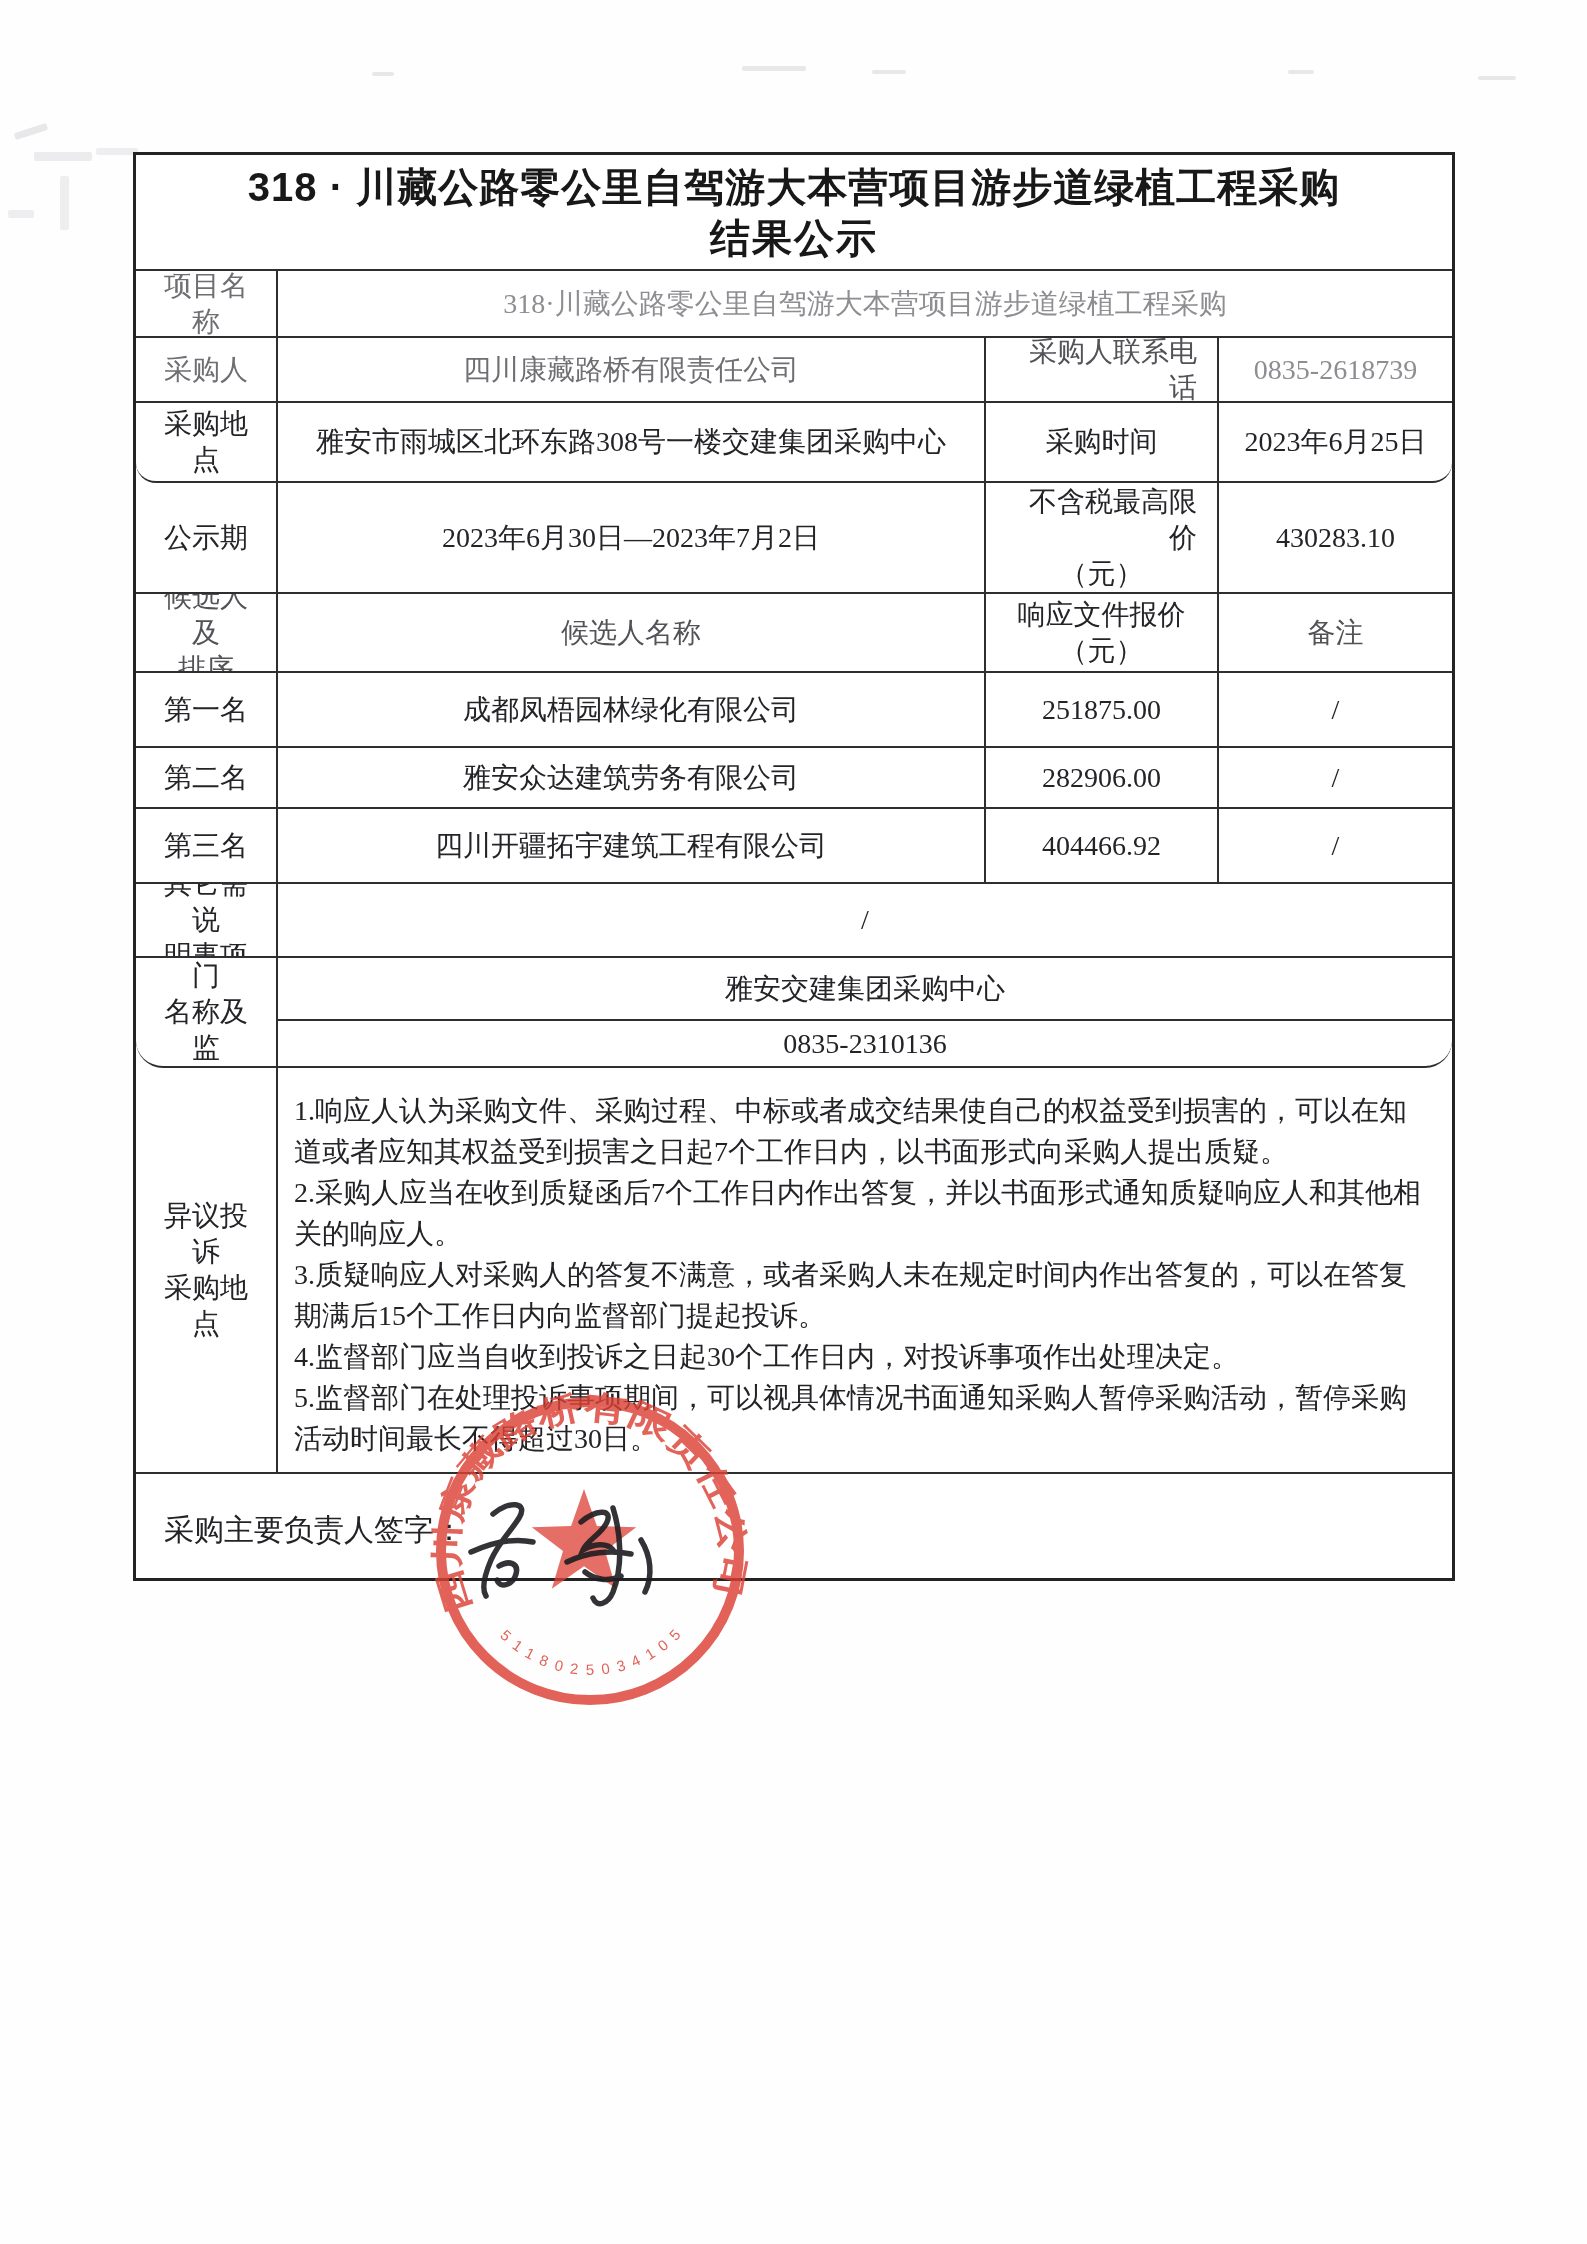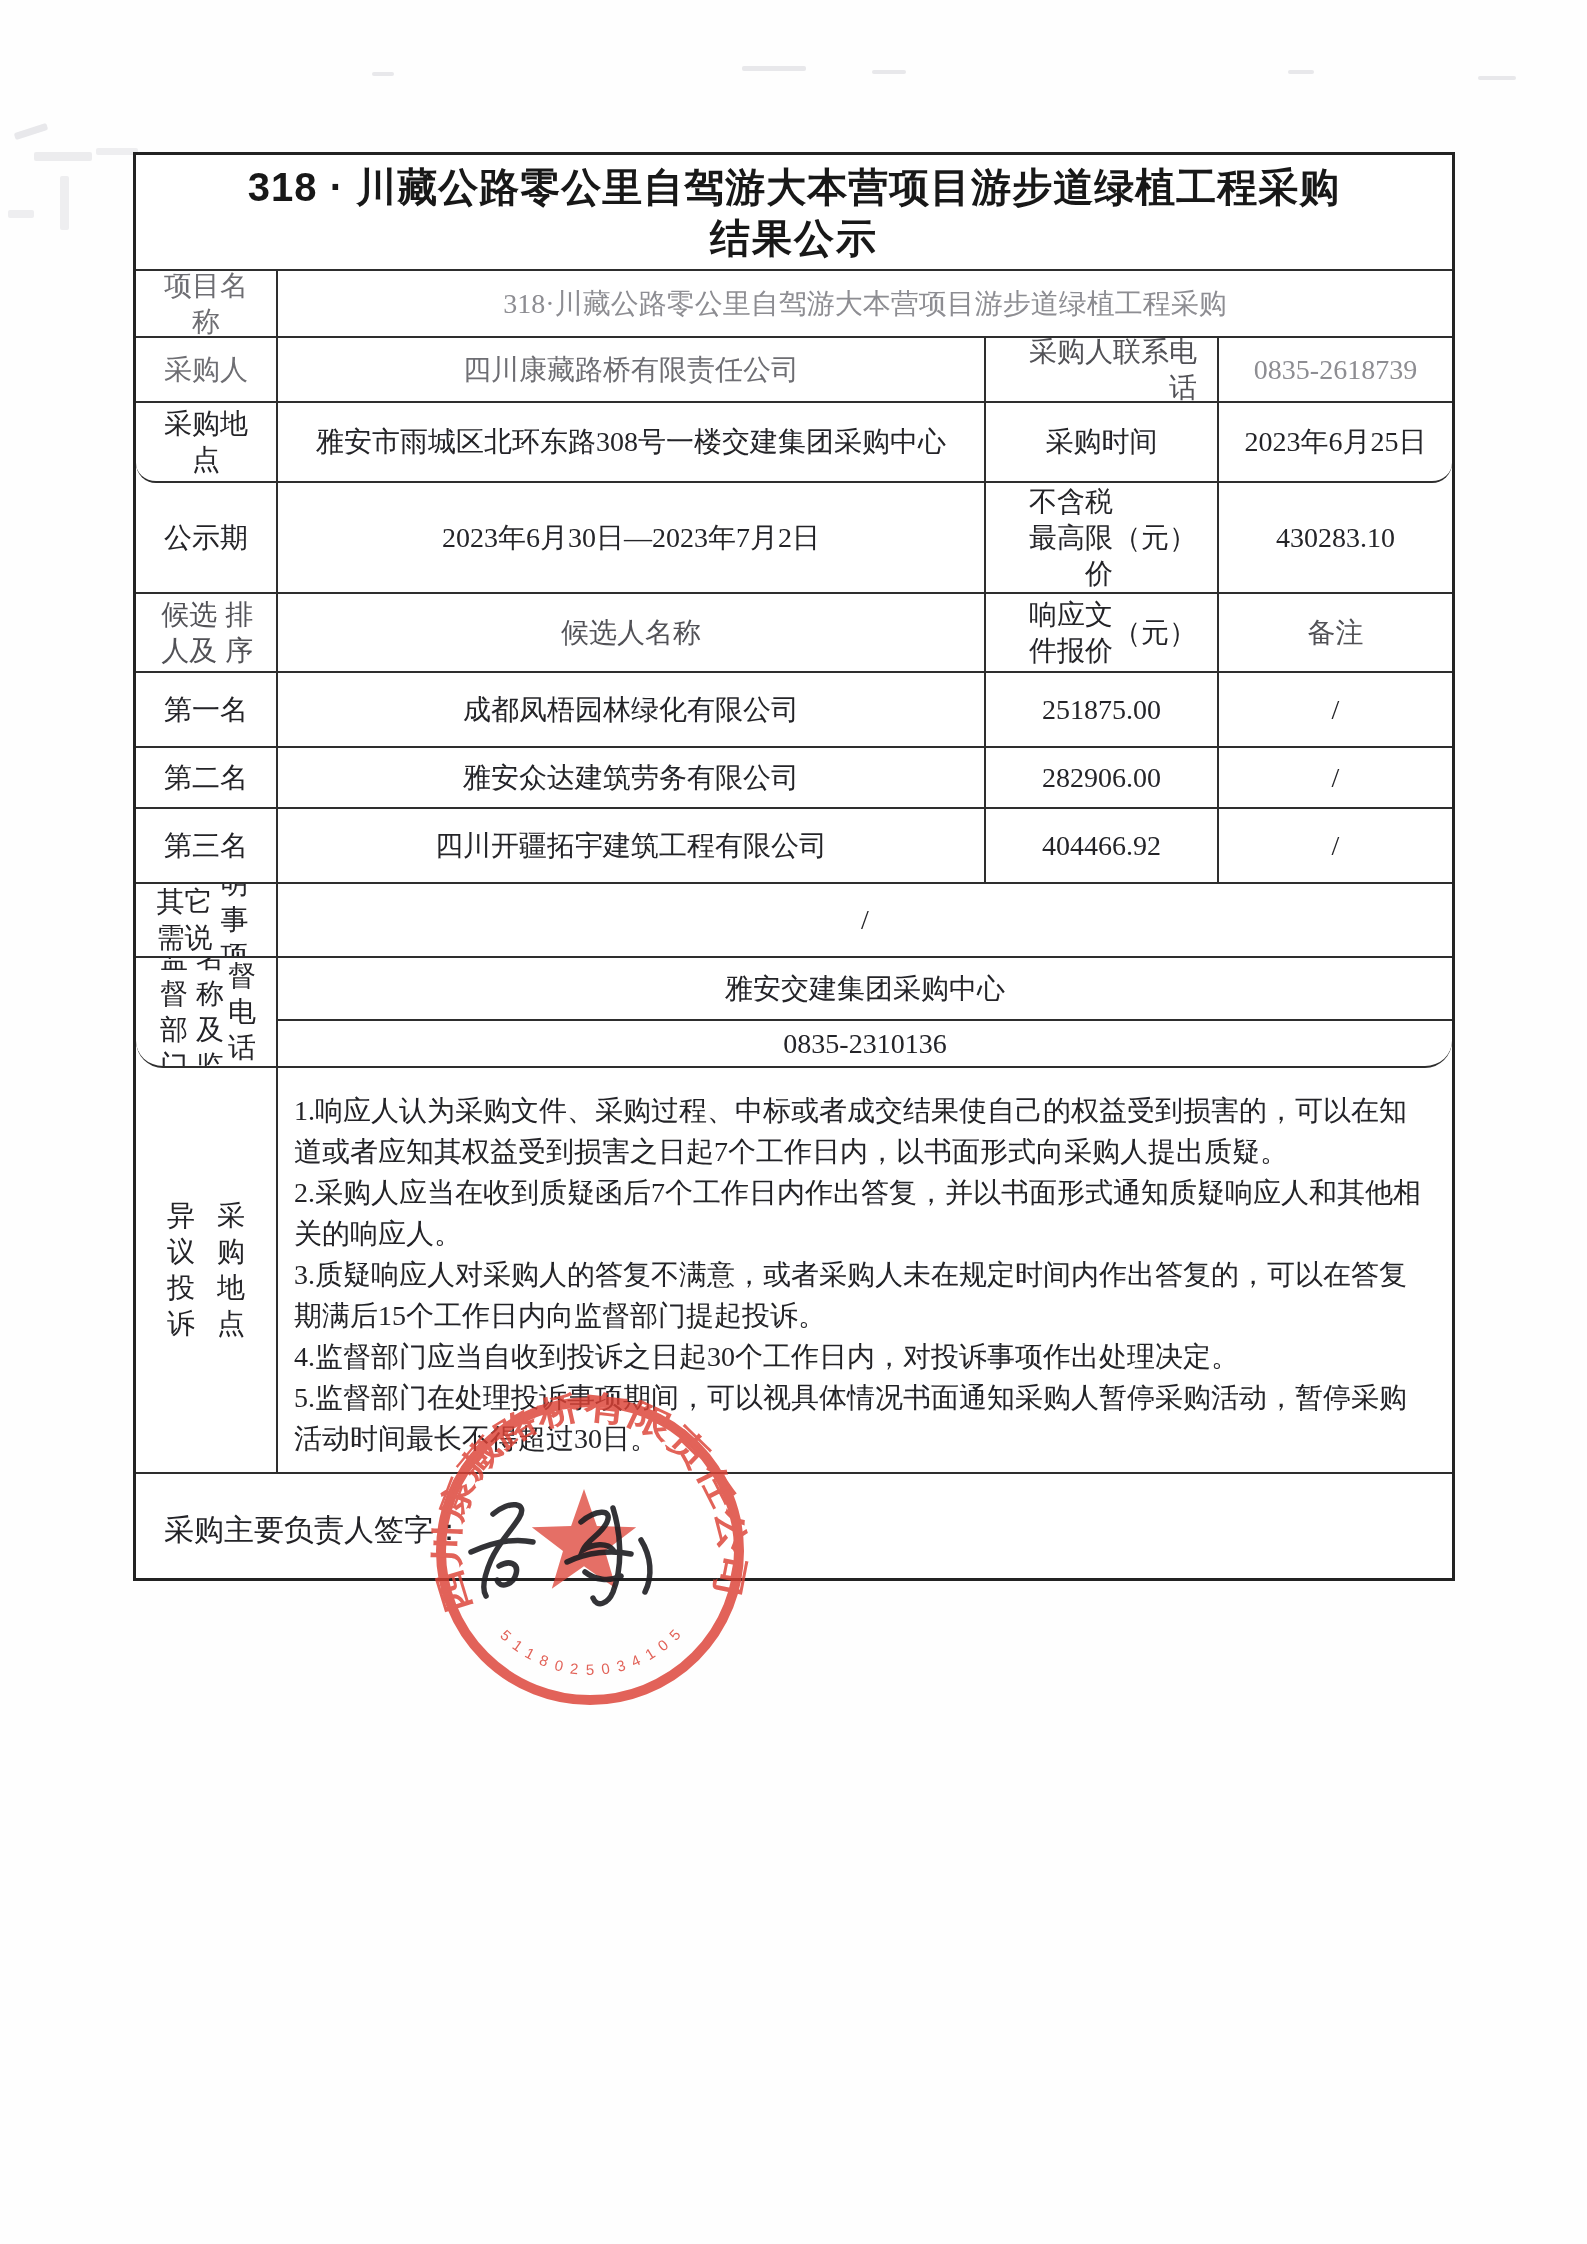--- a/index.html
+++ b/index.html
@@ -26,21 +26,21 @@
   .cell{border-right:2px solid #2e2e2e;box-sizing:border-box;
         display:flex;align-items:center;justify-content:center;
         text-align:center;overflow:hidden;}
   .cell:last-child{border-right:none;}
   .w1{width:142px;flex:none;}
   .w2{width:708px;flex:none;}
   .w3{width:233px;flex:none;text-align:right;}
   .w4{flex:1;}
   .lbl{font-size:28px;line-height:36px;word-break:break-all;padding:20px;}
   .val{font-size:28px;line-height:36px;padding:2px 8px;}
-  .col{flex-direction:row;}
+  .col{flex-direction:column;}
   
   .r-title{height:116px;}
   .r-project{height:67px;}
   .r-purchaser{height:65px;}
   .r-location{height:80px;border-radius:20px;}
   .r-publicity{height:111px;}
   .r-candhdr{height:79px;}
   .r-c1{height:75px;}
   .r-c2{height:61px;}
   .r-c3{height:75px;}

